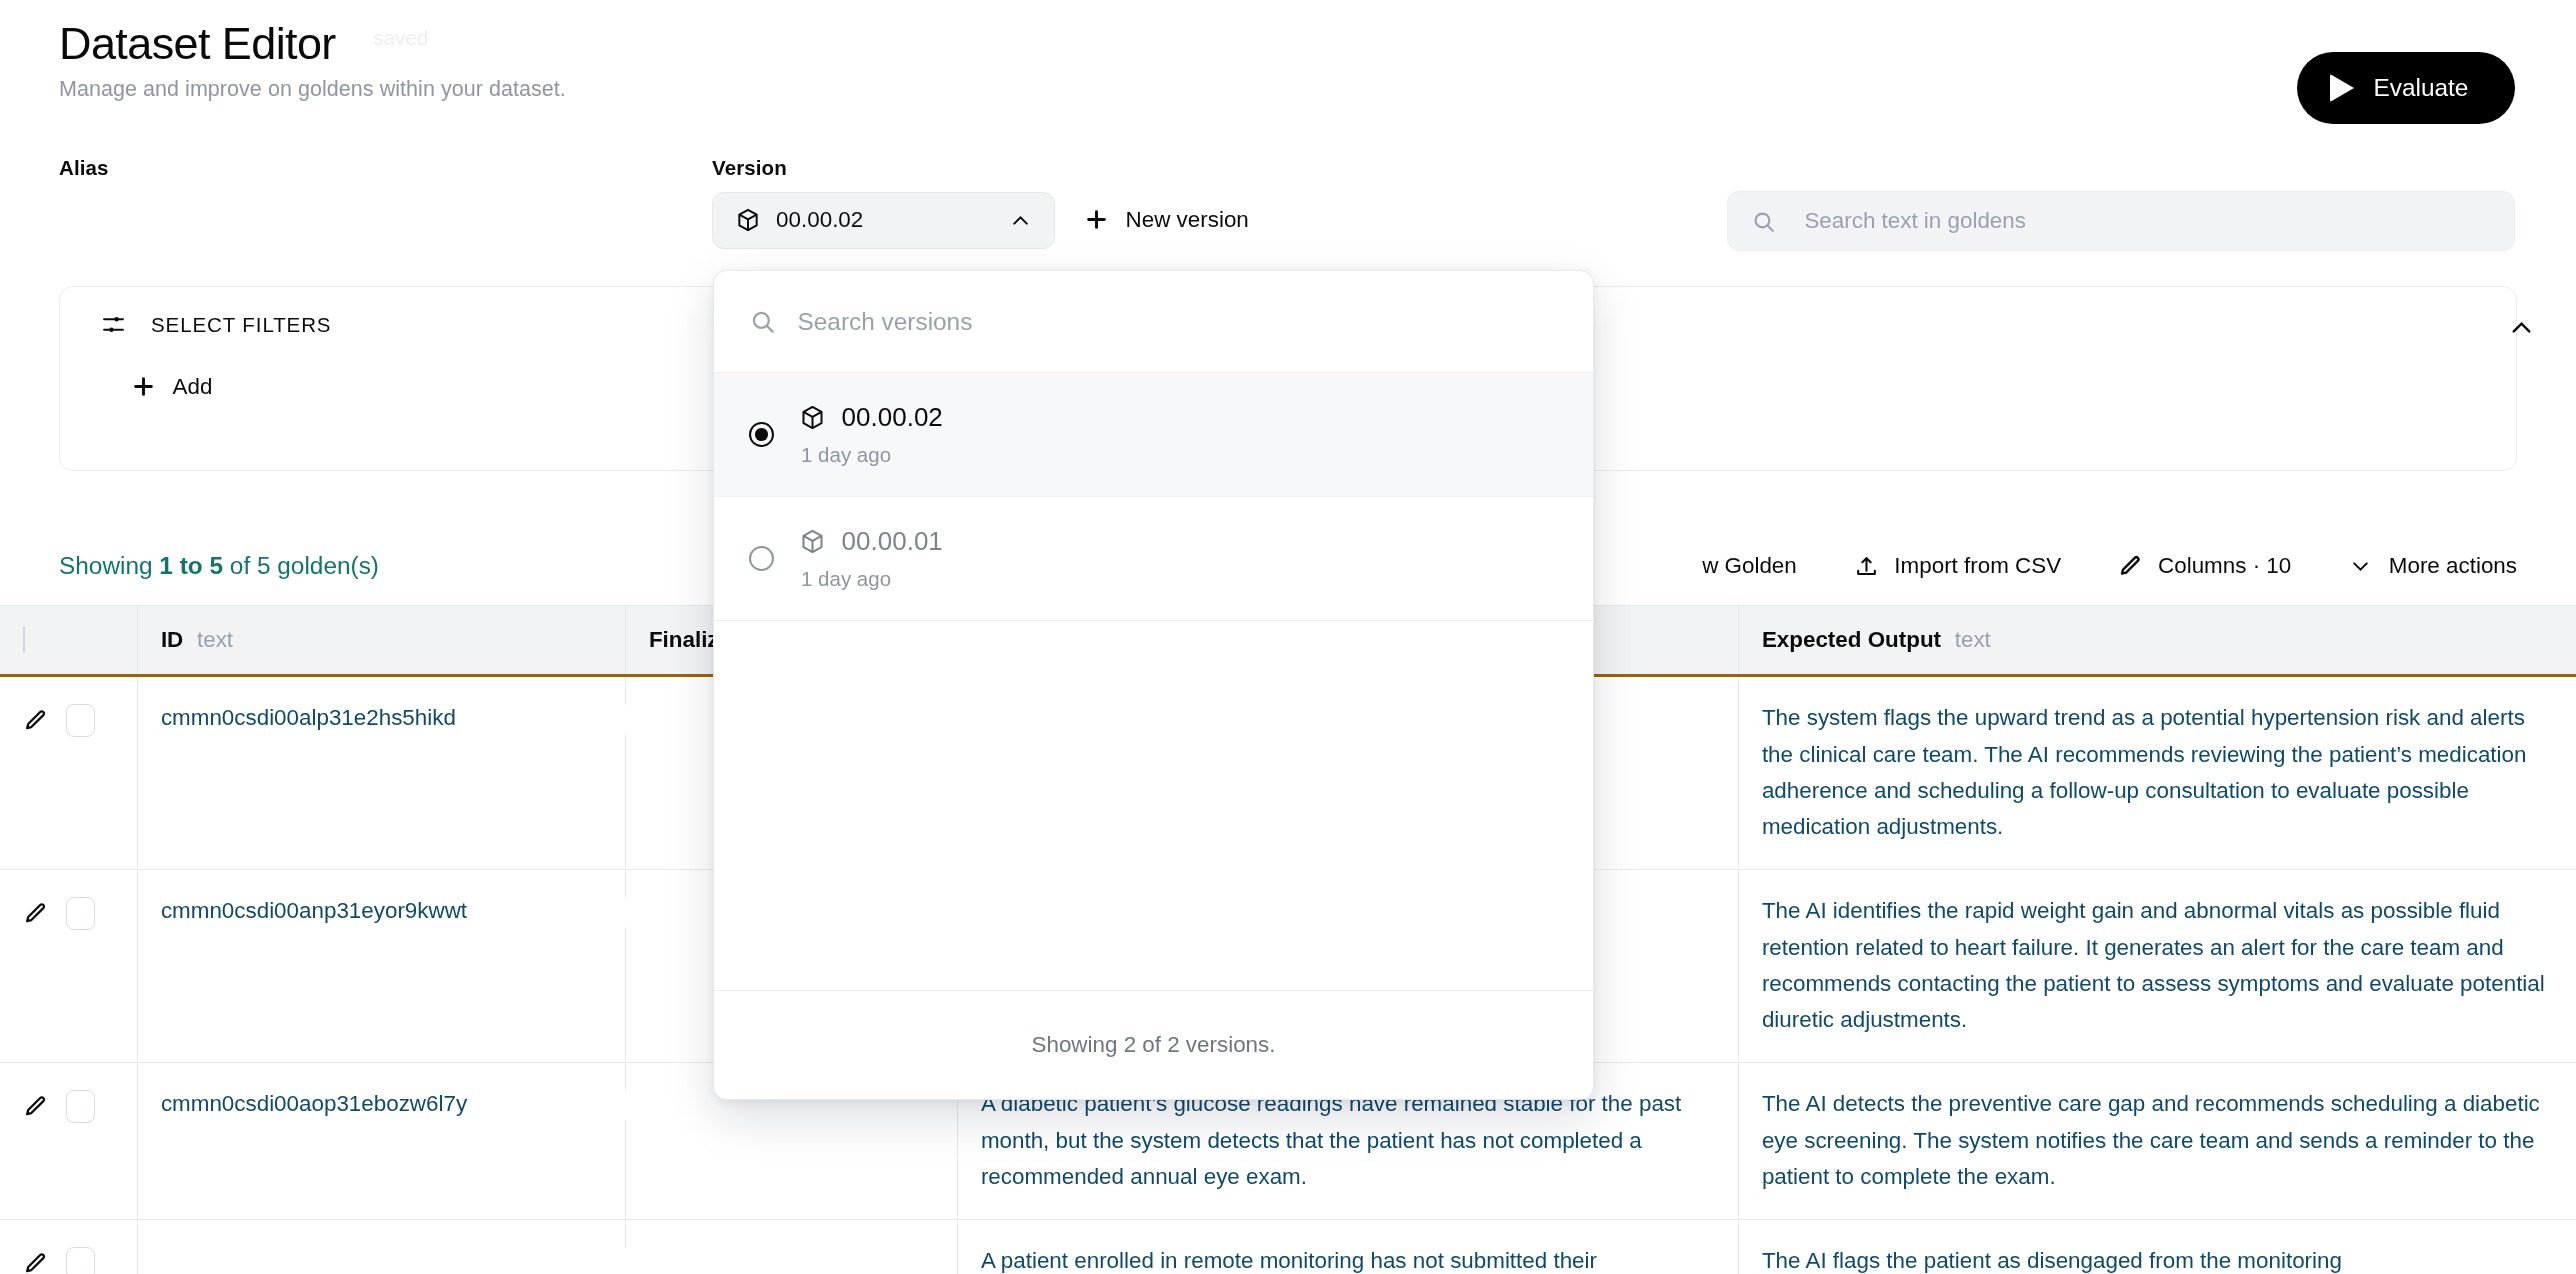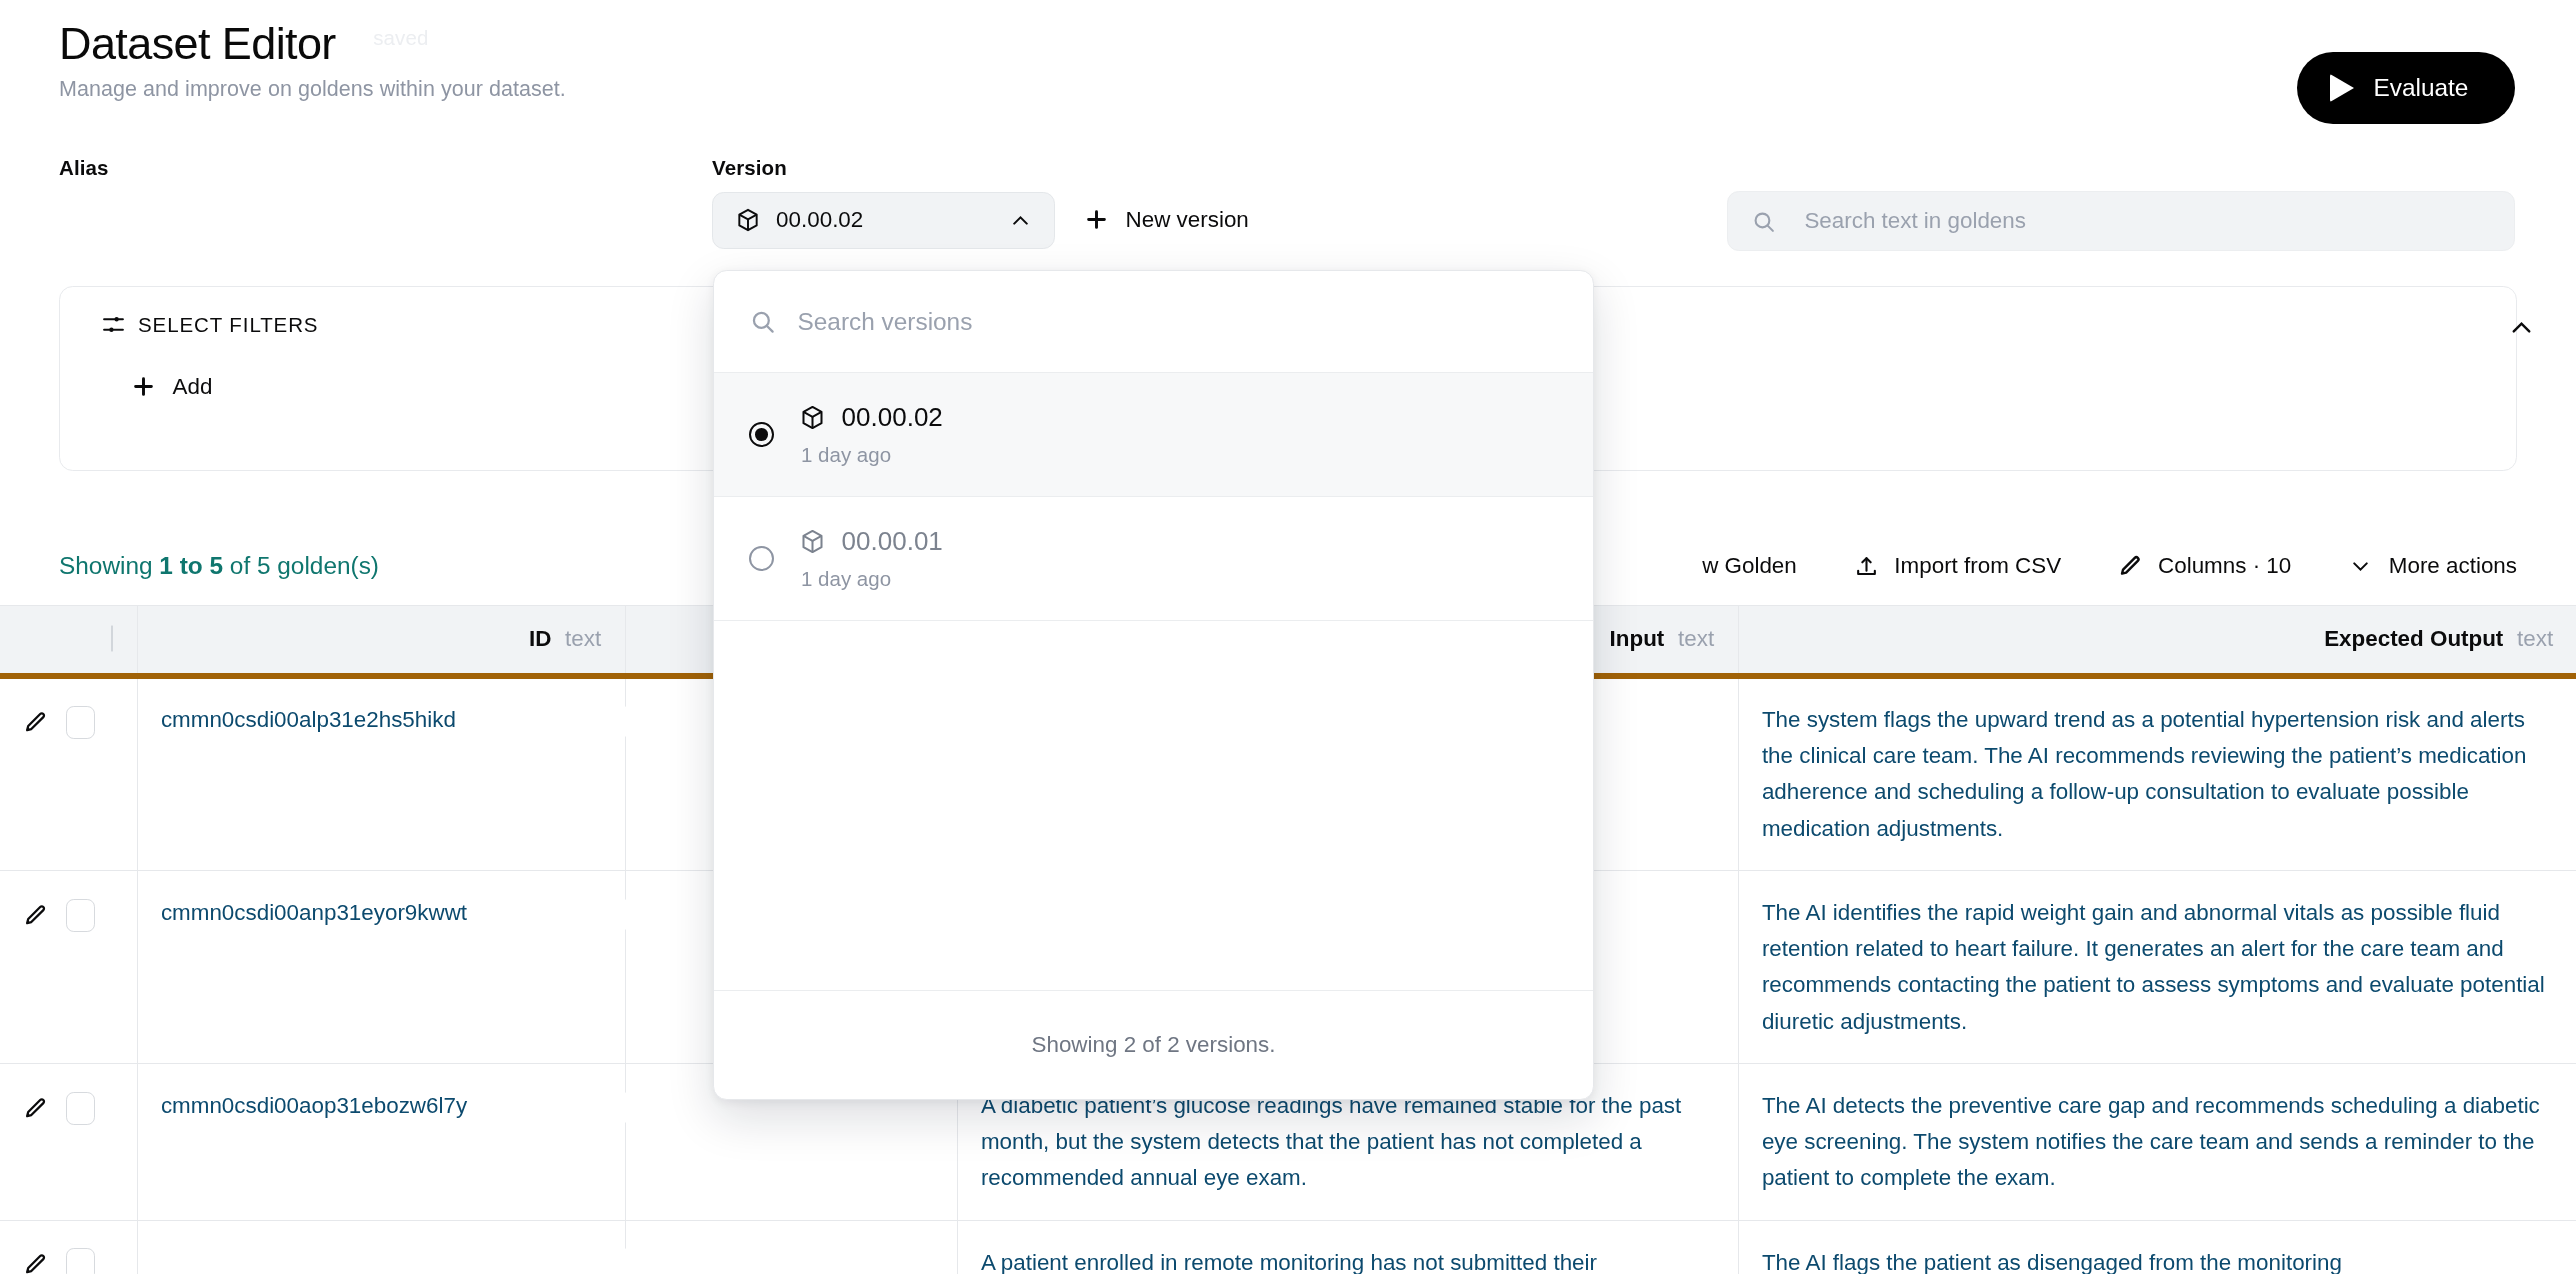--- a/index.html
+++ b/index.html
@@ -77,44 +77,44 @@
     background:#f1f3f5; border:1px solid #eceef0; border-radius:11.7px;
     display:flex; align-items:center; gap:28px; padding:0 23.4px; cursor:text;
   }
   .search-goldens .ph { font-size:22.4px; color:#9aa1ae; }
 
   
   .filters-card {
     position:absolute; left:59px; top:286px; right:59px; height:185px;
     border:1px solid #e8eaed; border-radius:13.7px; background:#fff;
   }
-  .filters-head { display:flex; align-items:center; gap:12px; padding:25px 0 0 41px; }
+  .filters-head { display:flex; align-items:center; gap:25px; padding:25px 0 0 41px; }
   .filters-title { font-size:20.5px; font-weight:400; letter-spacing:0.9px; color:#0b0b0c; }
   .filters-add {
     display:flex; align-items:center; gap:15.6px; margin:35px 0 0 64px;
     font-size:22.4px; color:#0b0b0c; background:none; border:none; font-family:inherit; cursor:pointer;
   }
   .collapse-chev { position:absolute; right:39px; top:312px; cursor:pointer; }
 
   
   .toolbar { position:absolute; left:59px; right:59px; top:532px; height:68px;
              display:flex; align-items:center; }
   .showing { font-size:24.4px; color:#0f766e; }
   .showing b { font-weight:700; }
   .tb-actions { margin-left:auto; display:flex; align-items:center; gap:57px; }
   .tb-btn { display:flex; align-items:center; gap:15.6px; font-size:22.4px; color:#0b0b0c;
             background:none;border:none;font-family:inherit;cursor:pointer;padding:0; }
 
   
   .table-wrap { position:absolute; left:0; right:0; top:605px; bottom:0; overflow:hidden; }
   table.goldens { border-collapse:collapse; width:2576px; table-layout:fixed; }
   table.goldens th {
-    background:#f1f3f5; border-top:1px solid #e6e8eb; border-bottom:6px solid #a16207;
+    background:#f1f3f5; border-top:1px solid #e6e8eb; border-bottom:3px solid #a16207;
     border-right:1px solid #e6e8eb;
-    height:70px; text-align:right; padding:0 23.4px; font-size:22.4px; font-weight:700; color:#0b0b0c;
+    height:70px; text-align:left; padding:0 23.4px; font-size:22.4px; font-weight:700; color:#0b0b0c;
   }
   table.goldens th .type { font-weight:400; color:#9aa1ae; margin-left:13.7px; font-size:22.4px; }
   table.goldens td {
     border-bottom:1px solid #e6e8eb; border-right:1px solid #e6e8eb;
     vertical-align:top; padding:23.4px; font-size:22.4px; line-height:1.62; color:#0c4a6e;
     background:#fff;
   }
   .col-tools { width:137px; }
   .col-id    { width:488px; }
   .col-final { width:332px; }

